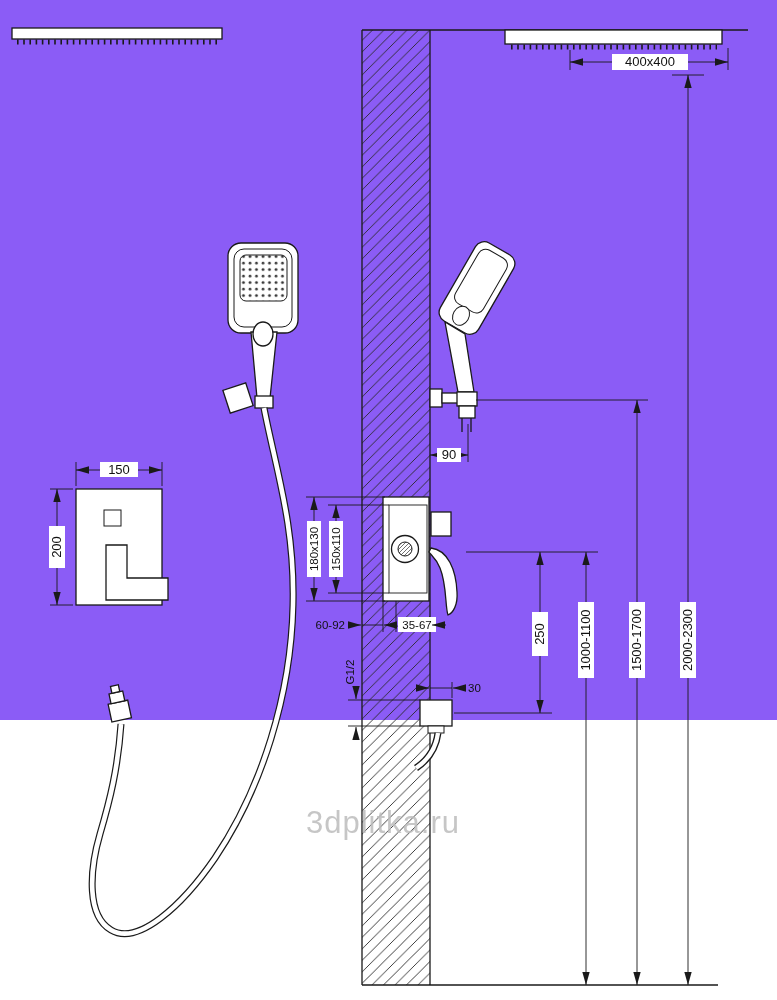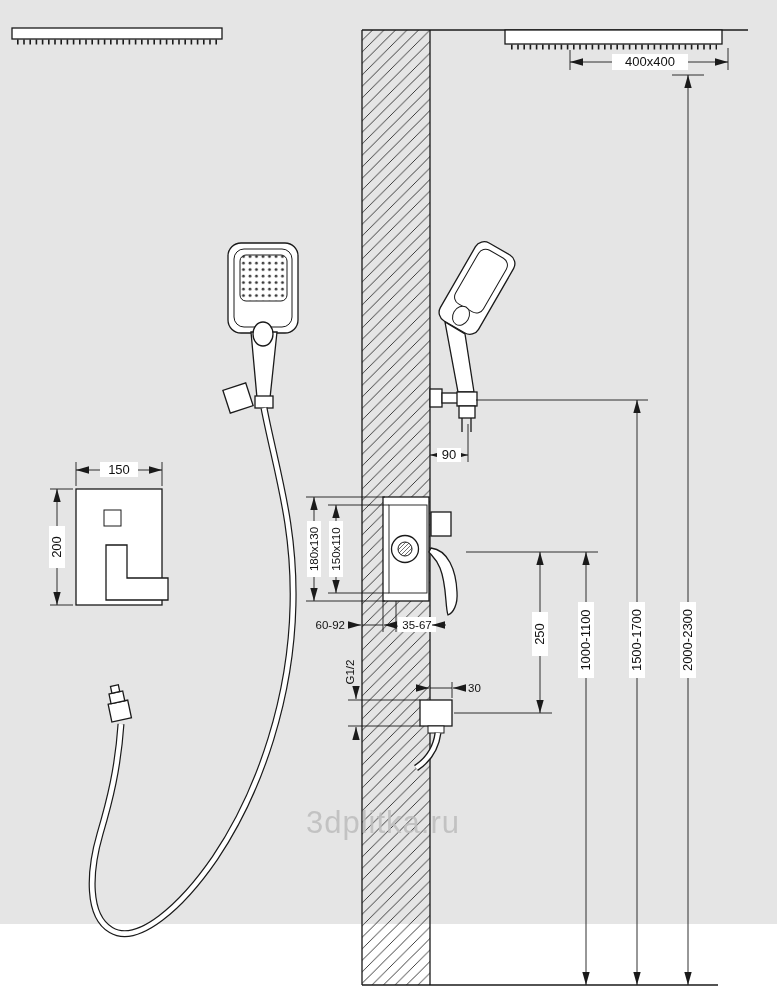--- a/index.html
+++ b/index.html
@@ -1,17 +1,17 @@
 <!DOCTYPE html>
 <html><head>
 <meta charset="utf-8">
 <style>
   html,body{margin:0;padding:0;background:#fff;}
   body{width:777px;height:1000px;font-family:"Liberation Sans",sans-serif;}
-  #stage{width:777px;height:924px;position:relative;background:#e5e5e5;}
+  #stage{width:777px;height:720px;position:relative;background:#8b5cf6;}
   svg{display:block;}
   text{fill:#111;font-family:"Liberation Sans",sans-serif;}
   .dim{font-size:13px;}
   .dimsmall{font-size:11.5px;}
   .wm{font-size:31px;fill:#bdbdbd;opacity:.85;letter-spacing:1px;}
   .ln{stroke:#1a1a1a;stroke-width:1.3;fill:none;}
   .lnthin{stroke:#1a1a1a;stroke-width:0.9;fill:none;}
   .wh{fill:#fff;stroke:#1a1a1a;stroke-width:1.3;}
   .whthin{fill:#fff;stroke:#1a1a1a;stroke-width:1;}
   .mask{fill:#fff;stroke:none;}

